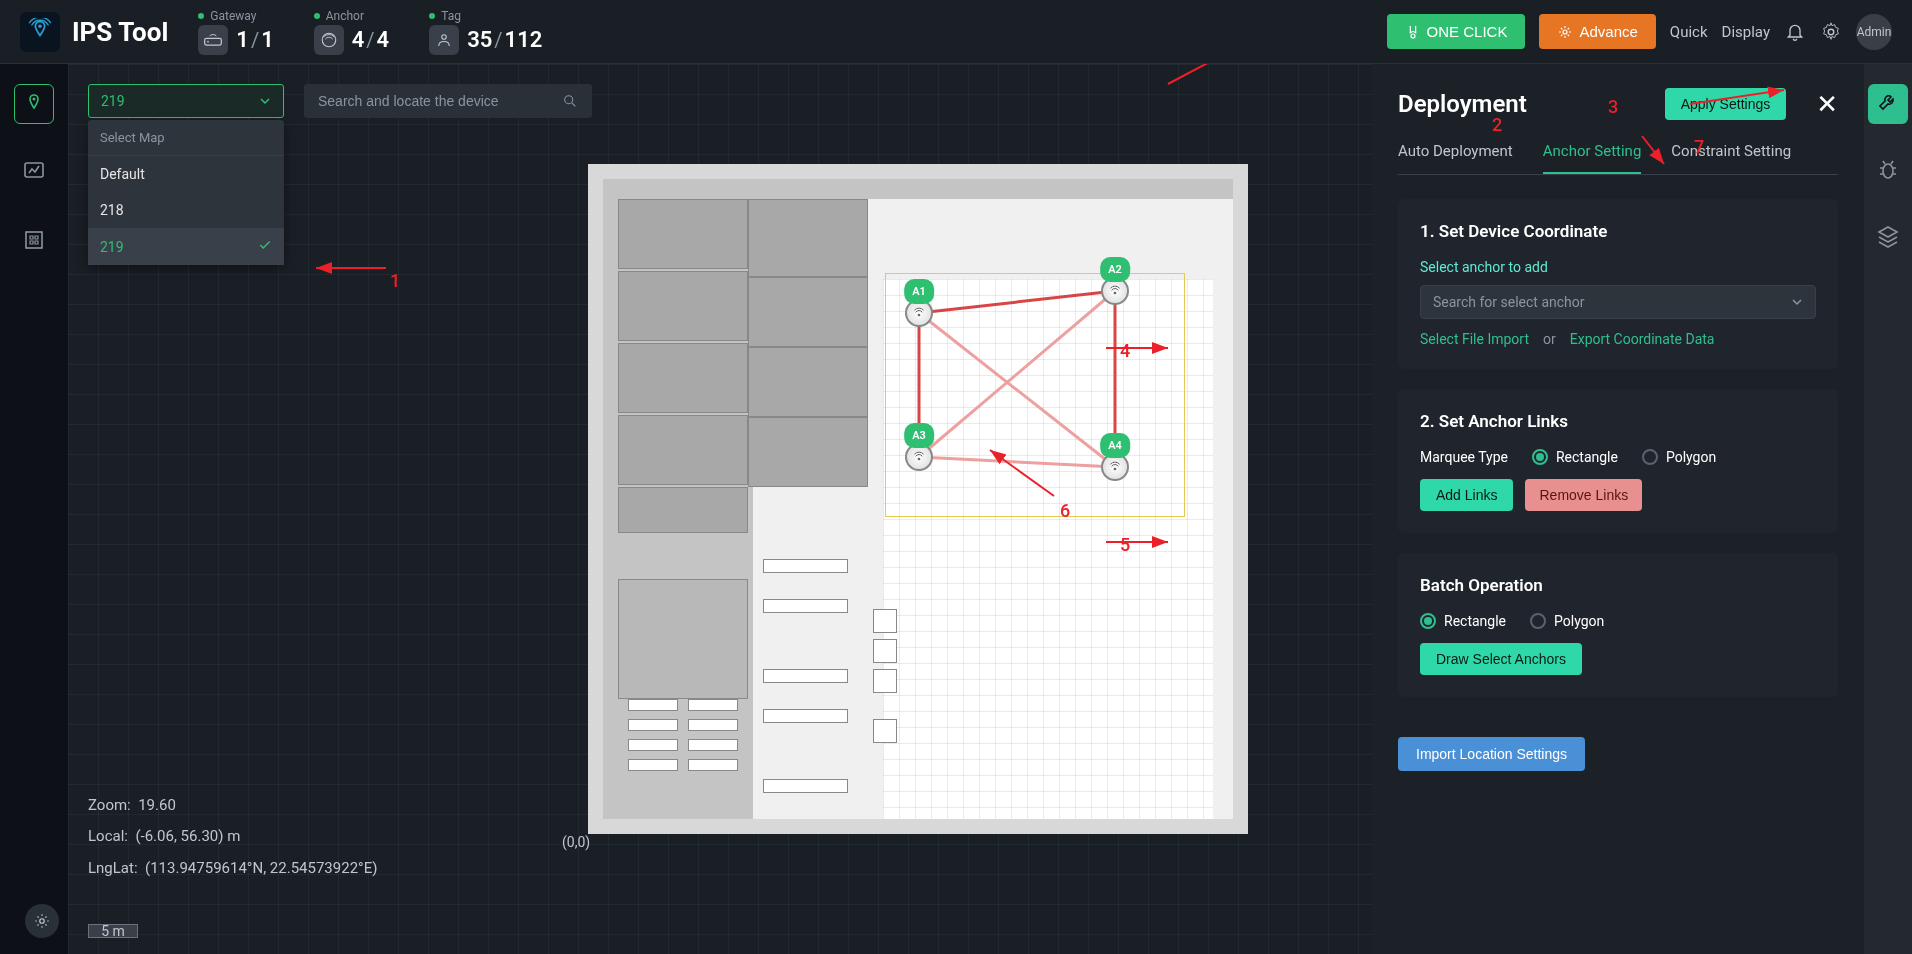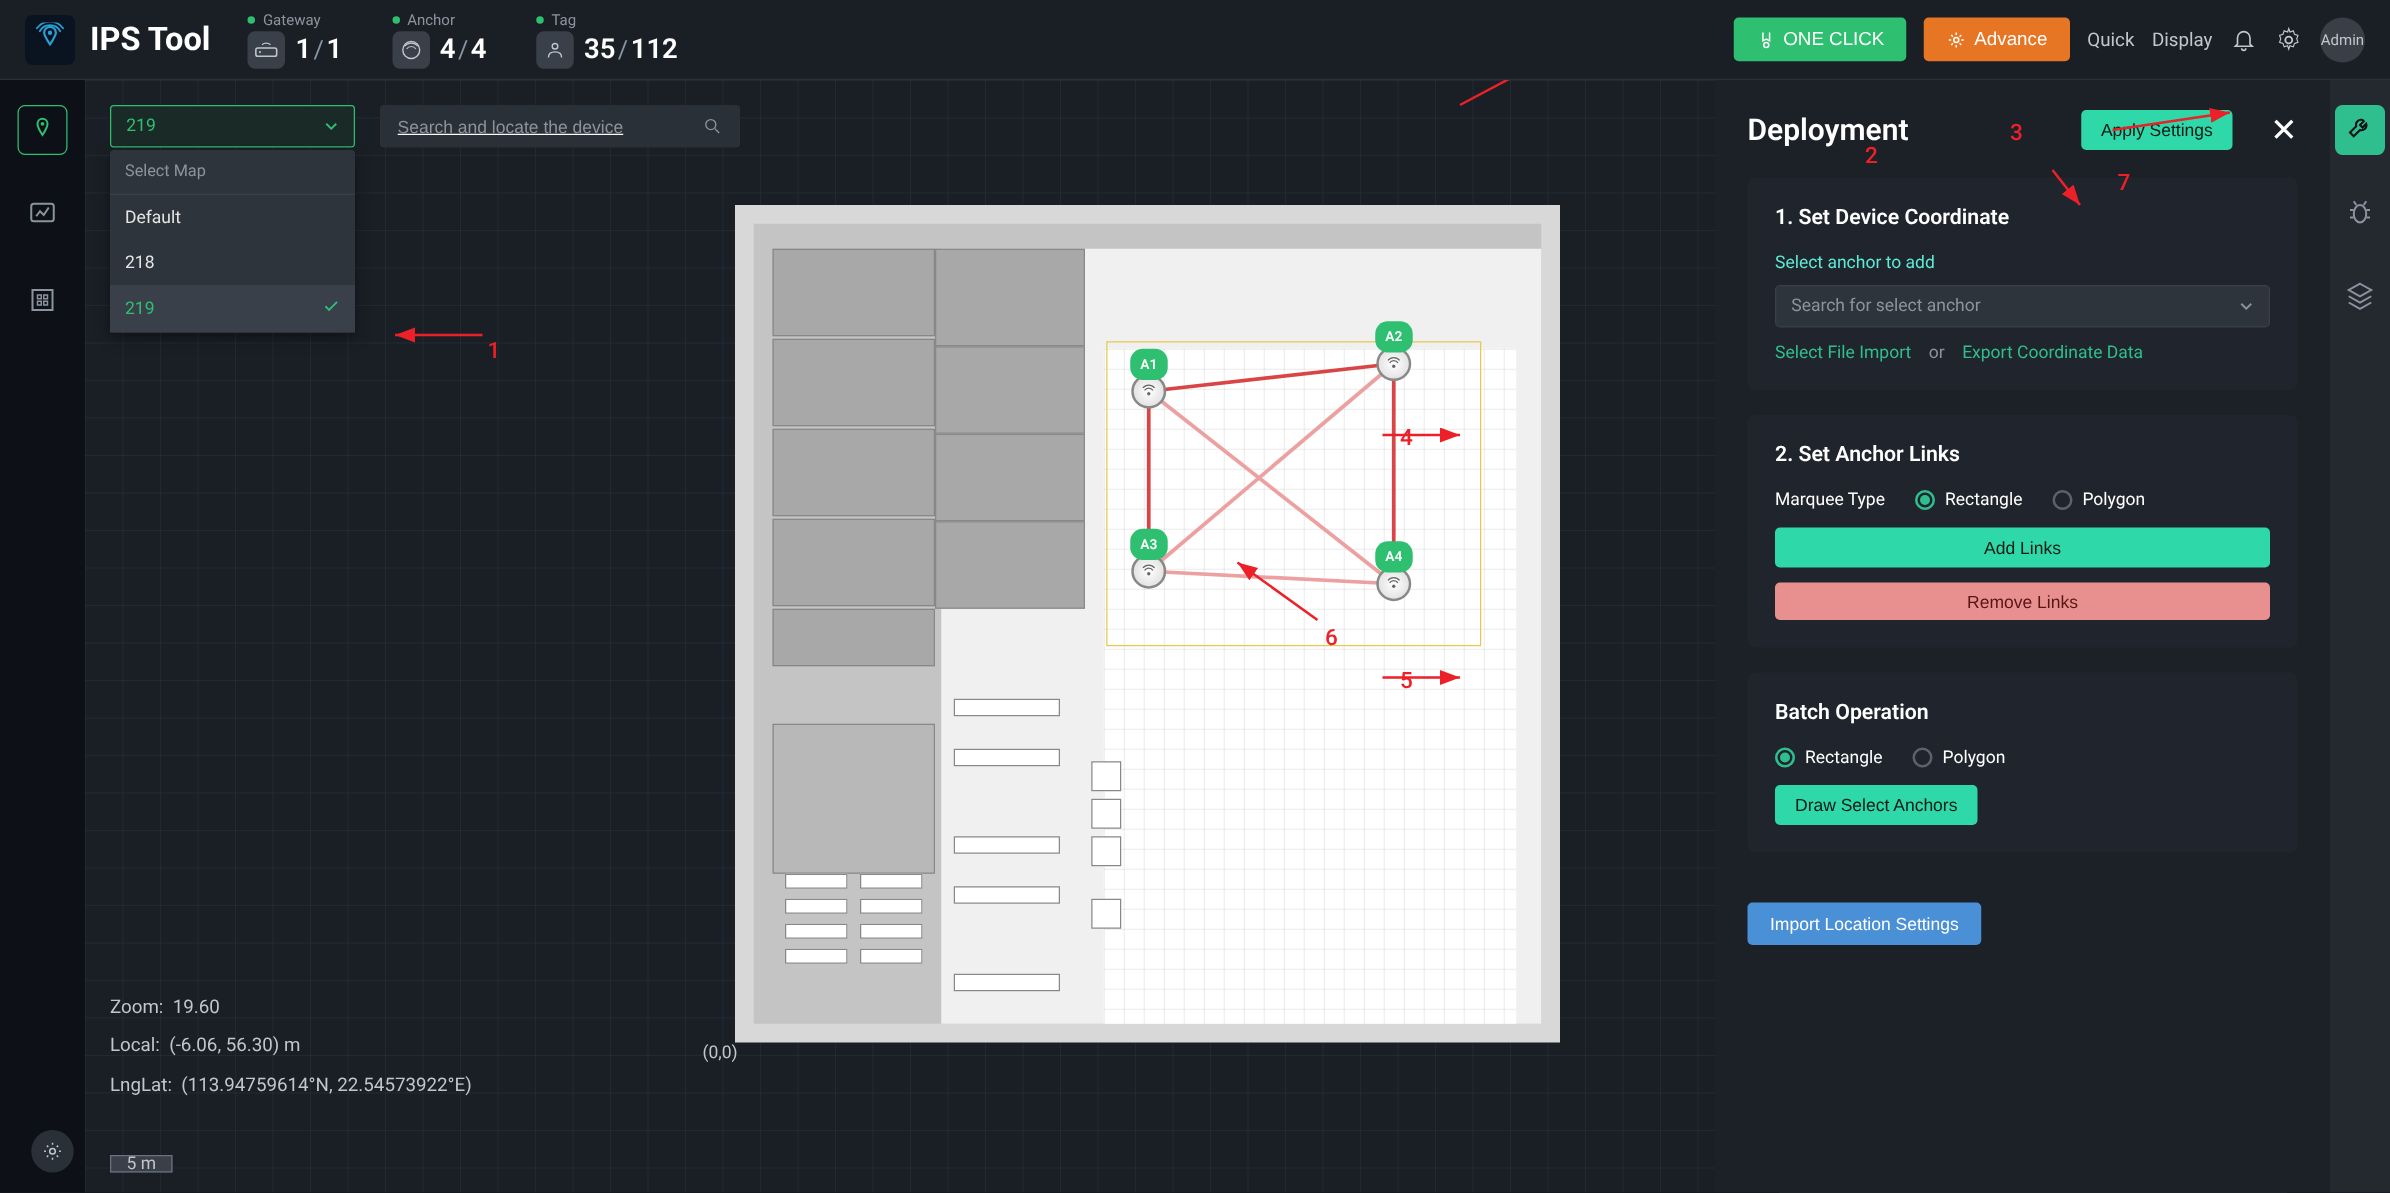--- a/index.html
+++ b/index.html
@@ -82,21 +82,21 @@
   position: absolute; top: 56px; left: 20px; width: 196px;
   background: #2e343c; border-radius: 3px; z-index: 20;
   box-shadow: 0 4px 12px rgba(0,0,0,.4);
 }
 .dropdown-header { padding: 10px 12px; color: #8b949e; font-size: 13px; border-bottom: 1px solid #3a4049;}
 .dropdown-item { padding: 10px 12px; color: #e5e5e5; font-size: 14px; cursor: pointer; display:flex; justify-content:space-between; align-items:center;}
 .dropdown-item.selected { color: #2fbf71; background:#3a4049;}
 .check-icon { color: #2fbf71; }
 .search-box {
   width: 288px; background: #2a3038; padding: 8px 14px;
-  border-radius: 3px; display: flex; align-items: center; justify-content: space-between; text-decoration: underline;
+  border-radius: 3px; display: flex; align-items: center; justify-content: space-between;
 }
 .search-box input { background: transparent; border: none; color: #c0c6cc; font-size: 14px; outline: none; flex:1;}
 .search-box input::placeholder { color: #8b949e; }
 .floorplan {
   position: absolute; left: 520px; top: 100px;
   width: 660px; height: 670px;
   background: #d8d8d8;
 }
 .floor-inner {
   position: absolute; left: 15px; top: 15px; right: 15px; bottom: 15px;
@@ -174,21 +174,21 @@
   display: flex; justify-content: space-between; align-items: center;
 }
 .link-row { display: flex; gap: 14px; align-items: center; margin-top: 12px; font-size: 14px;}
 .teal-link { color: #2fbf8f; cursor: pointer; }
 .or-text { color: #8b949e; }
 .radio-row { display: flex; gap: 24px; align-items: center; font-size: 14px; margin: 14px 0;}
 .radio { display: flex; align-items: center; gap: 8px; cursor: pointer; }
 .radio-dot { width: 16px; height: 16px; border: 2px solid #5a626c; border-radius: 50%; display:flex; align-items:center; justify-content:center;}
 .radio.checked .radio-dot { border-color: #2fbf8f; }
 .radio.checked .radio-dot::after { content:''; width:8px; height:8px; background:#2fbf8f; border-radius:50%;}
-.btn-row { display: flex; gap: 12px; flex-direction: column; }
+.btn-row { display: flex; gap: 12px; }
 .btn-pink { background: #e89090; color: #5a1414; padding: 7px 14px; border-radius:4px; border:none; font-size:14px; cursor:pointer;}
 .btn-blue { background: #4a90d6; color: #fff; padding: 9px 18px; border-radius:4px; border:none; font-size:14px; cursor:pointer;}
 .right-rail {
   width: 48px; background: #242930;
   display: flex; flex-direction: column; align-items: center;
   padding-top: 20px; gap: 26px;
 }
 .right-rail .rail-item.active { background: #2fbf8f; color: #0d1117; border:none;}
 </style>
 </head>
@@ -470,20 +470,25 @@
               <path d="M0,0 L8,3 L0,6 z" fill="#eb2028"></path>
             </marker>
           </defs>
         <line x1="318" y1="40" x2="412" y2="26" stroke="#eb2028" stroke-width="2" marker-end="url(#ah2)"></line>
         <line x1="270" y1="72" x2="292" y2="100" stroke="#eb2028" stroke-width="2" marker-end="url(#ah2)"></line>
       </svg>
       <div class="annotation ann-text" style="position:absolute;left:1492px;top:114px">2</div>
       <div class="annotation ann-text" style="position:absolute;left:1608px;top:96px">3</div>
       <div class="annotation ann-text" style="position:absolute;left:1694px;top:136px">7</div>
 
+      <div class="tabs">
+        <div class="tab">Auto Deployment</div>
+        <div class="tab active">Anchor Setting</div>
+        <div class="tab">Constraint Setting</div>
+      </div>
 
       <div class="section-box">
         <div class="section-title">1. Set Device Coordinate</div>
         <div class="field-label">Select anchor to add</div>
         <div class="select-input">
           <span>Search for select anchor</span>
           <svg width="12" height="12" viewBox="0 0 12 12">
               <path d="M2 4l4 4 4-4" stroke="#8b949e" stroke-width="1.5" fill="none"></path>
             </svg>
         </div>

